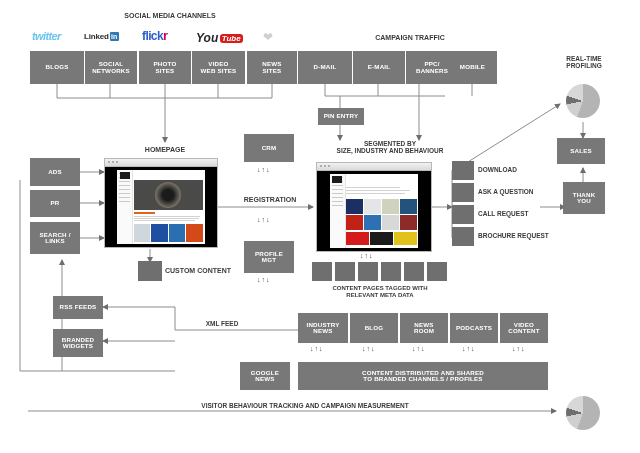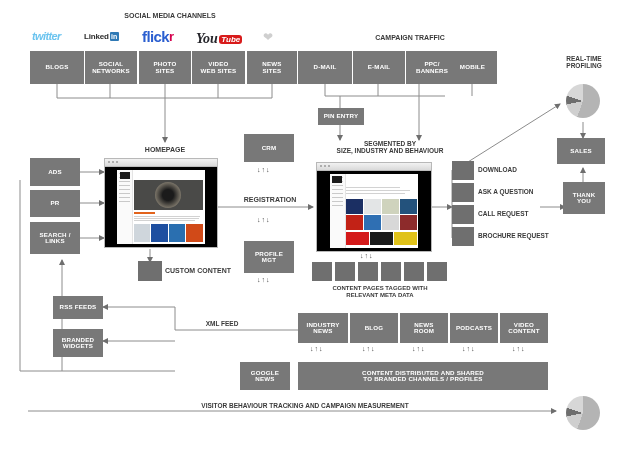--- a/index.html
+++ b/index.html
@@ -21,23 +21,23 @@
   .lbl.t65{font-size:6.5px;}
   .lbl.t6{font-size:6px;}
 
   .logo{position:absolute;display:flex;align-items:center;
         font-weight:700;white-space:nowrap;}
   .tw{color:#6cc4ef;font-size:11px;font-style:italic;letter-spacing:-.6px;}
   .li-txt{color:#2b2b2b;font-size:8px;letter-spacing:-.2px;}
   .li-sq{display:inline-block;width:9px;height:9px;background:#2f79b5;
          color:#fff;font-size:7px;line-height:9px;text-align:center;
          margin-left:1px;border-radius:1px;font-weight:700;}
-  .fl-a{color:#2b5fd0;font-size:15px;letter-spacing:-.6px;}
+  .fl-a{color:#2b5fd0;font-size:12px;letter-spacing:-.6px;}
   .fl-b{color:#d6004c;font-size:13px;letter-spacing:-.6px;}
-  .yt-a{color:#26262b;font-size:14px;font-style:italic;font-family:Liberation Serif, serif;}
+  .yt-a{color:#26262b;font-size:12px;font-style:italic;}
   .yt-b{display:inline-block;background:#d81b1b;color:#fff;font-size:8px;
         padding:0 2px;border-radius:3px;margin-left:1.5px;font-style:italic;}
   .ghost{color:#cfcfcf;font-size:12px;}
 
   
   .browser{position:absolute;background:#fff;border:1px solid #b8b8b8;
            box-sizing:border-box;overflow:hidden;}
   .b-chrome{height:7px;background:linear-gradient(#f2f2f2,#d9d9d9);
             border-bottom:1px solid #bcbcbc;position:relative;}
   .b-chrome i{position:absolute;top:2px;width:2px;height:2px;border-radius:50%;

